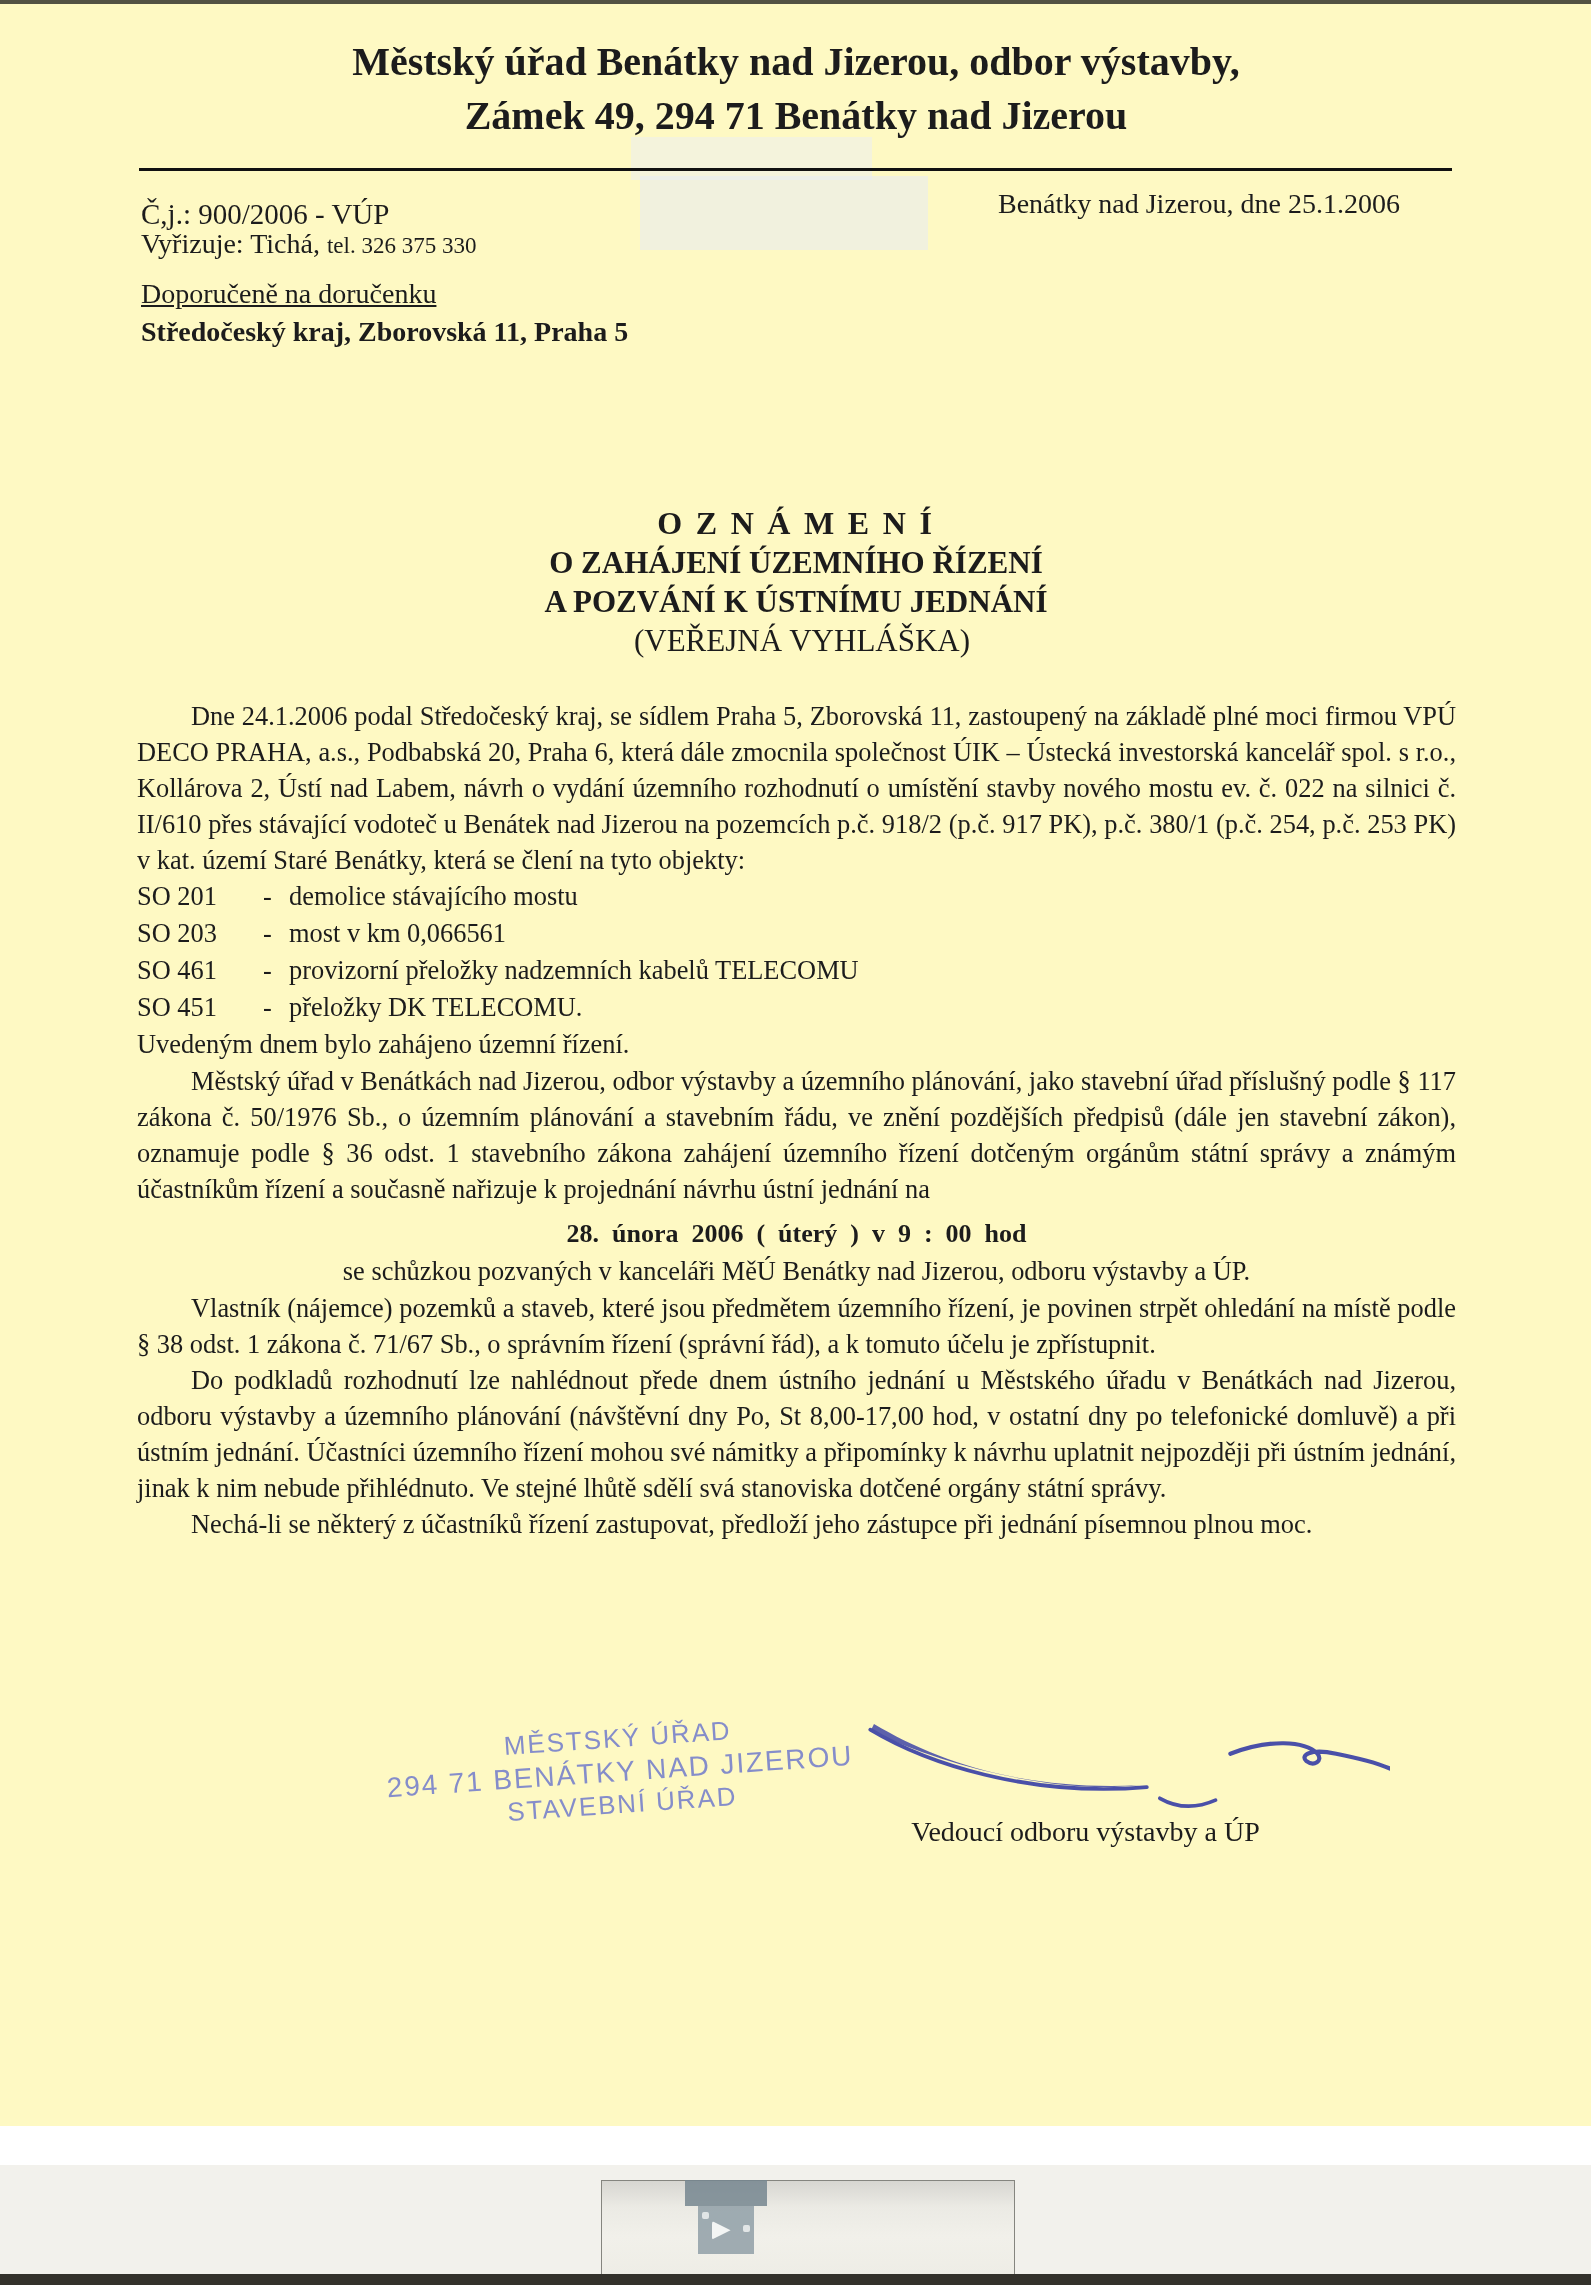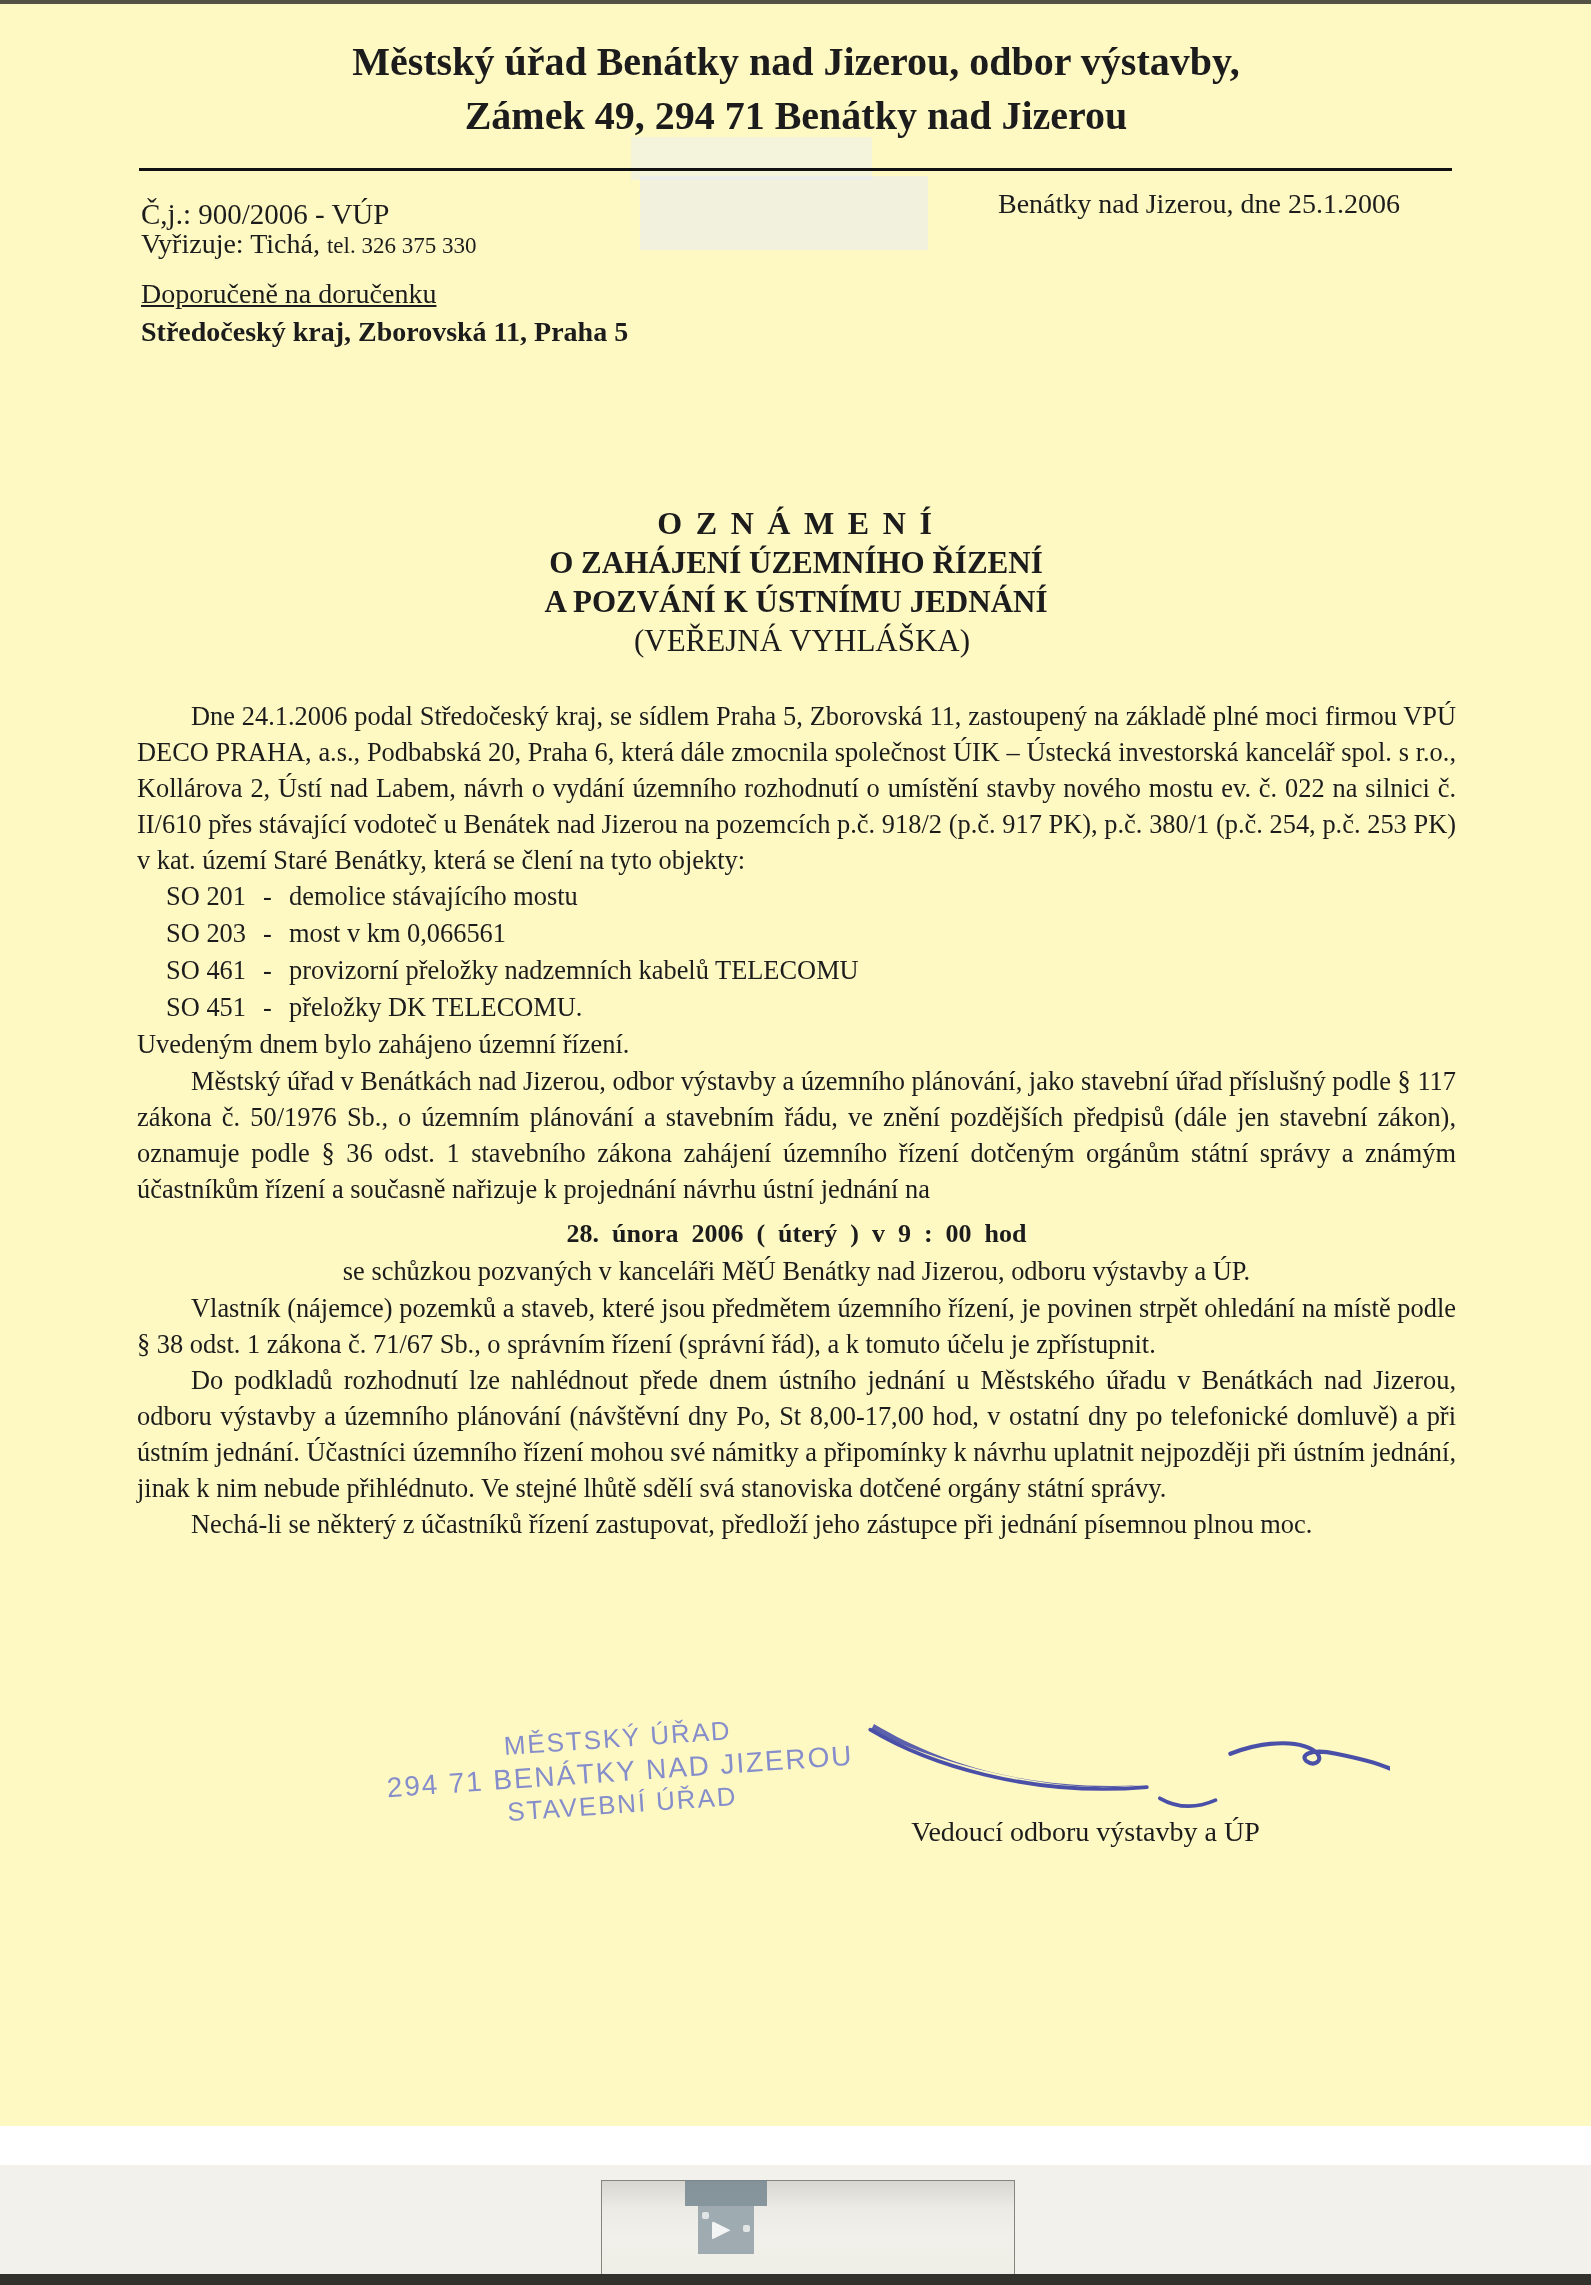--- a/index.html
+++ b/index.html
@@ -28,21 +28,21 @@
 
   .title-block{position:absolute;left:0;top:504px;width:100%;text-align:center;line-height:39px;}
   .title-block .t1{font-size:32px;font-weight:bold;letter-spacing:2.8px;}
   .title-block .t2,.title-block .t3{font-size:31px;font-weight:bold;}
   .title-block .t4{font-size:31px;font-weight:normal;margin-left:12px;}
 
   .content{position:absolute;left:137px;top:698px;width:1319px;font-size:26.4px;line-height:36px;}
   .content p{margin:0;text-align:justify;text-indent:54px;}
   .so-list{margin:0;}
   .so-row{display:flex;line-height:37px;}
-  .so-code{width:109px;flex:0 0 auto;text-align:right;}
+  .so-code{width:109px;flex:0 0 auto;}
   .so-dash{width:43px;flex:0 0 auto;text-align:center;}
   .plain-line{line-height:37px;}
   .hearing-date{margin-top:7.4px;text-align:center;font-weight:bold;font-size:26px;word-spacing:6.5px;line-height:39px;}
   .hearing-venue{text-align:center;line-height:37px;}
   .p2{margin-top:9.3px;}
   .p3{margin-top:18.6px;}
 
   .stamp{
     position:absolute;left:323px;top:1722px;width:594px;
     text-align:center;

